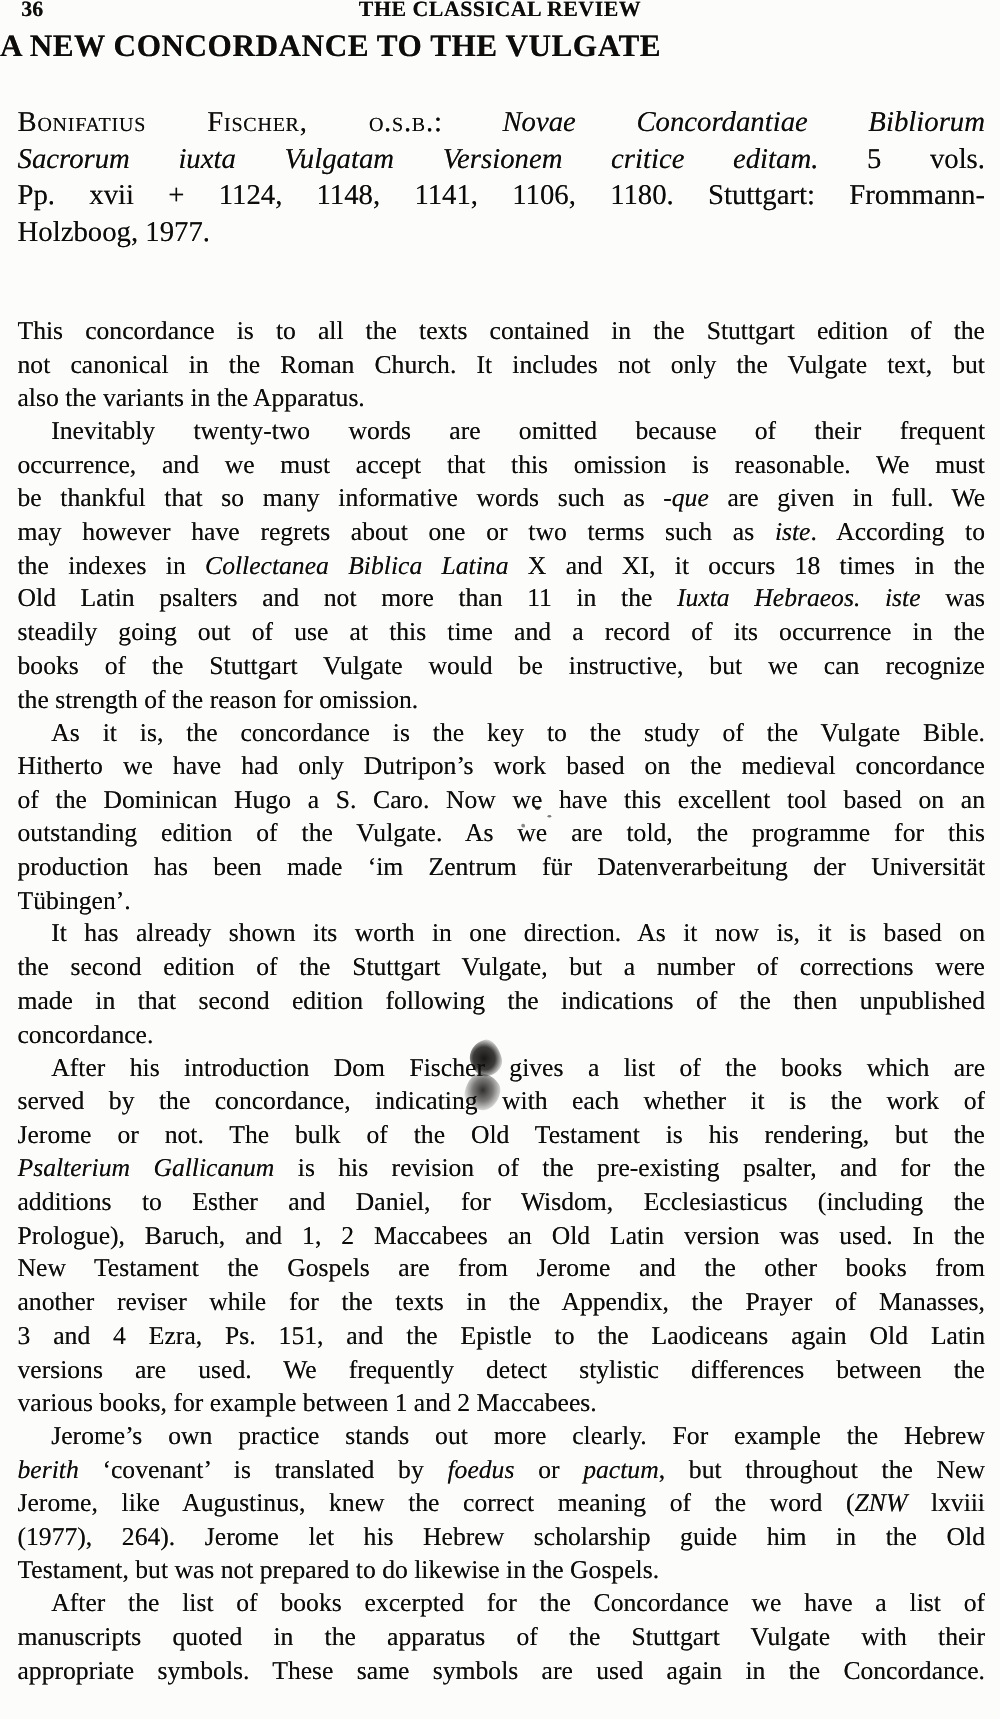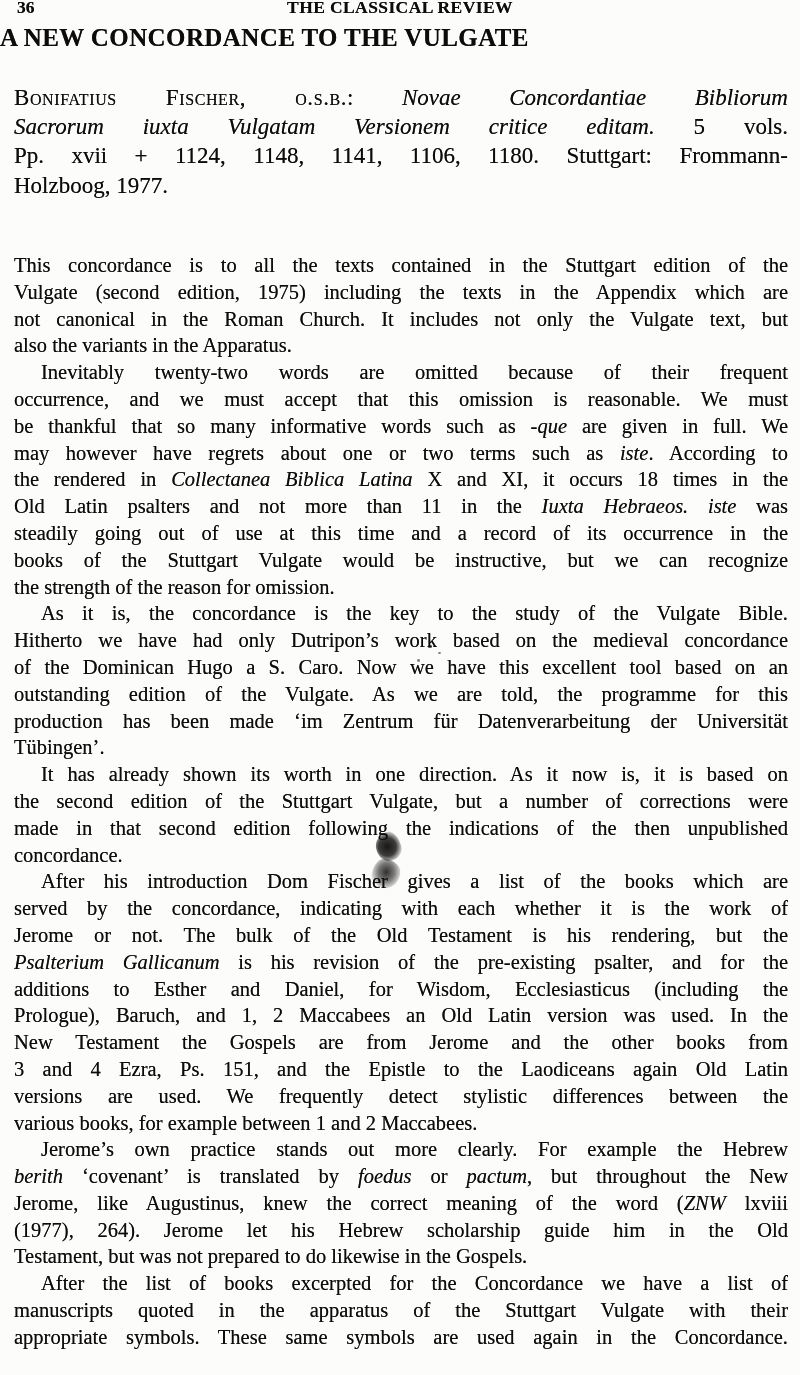--- a/index.html
+++ b/index.html
@@ -85,28 +85,27 @@
 
   <div id="citation" class="citation">
       <div class="line"><span class="run-sc">Bonifatius Fischer, o.s.b.</span><span class="run-r">: </span><span class="run-i">Novae Concordantiae Bibliorum</span></div>
       <div class="line"><span class="run-i">Sacrorum iuxta Vulgatam Versionem critice editam.</span><span class="run-r"> 5 vols.</span></div>
       <div class="line"><span class="run-r">Pp. xvii + 1124, 1148, 1141, 1106, 1180. Stuttgart: Frommann-</span></div>
       <div class="line lastline"><span class="run-r">Holzboog, 1977.</span></div>
     </div>
 
   <div id="body-text" class="body-text">
       <div class="line"><span class="run-r">This concordance is to all the texts contained in the Stuttgart edition of the</span></div>
-      <div class="line"><span class="run-r">Vulgate (second edition, 1975) including the texts in the Appendix which are</span></div>
       <div class="line"><span class="run-r">not canonical in the Roman Church. It includes not only the Vulgate text, but</span></div>
       <div class="line lastline"><span class="run-r">also the variants in the Apparatus.</span></div>
       <div class="line indent"><span class="run-r">Inevitably twenty-two words are omitted because of their frequent</span></div>
       <div class="line"><span class="run-r">occurrence, and we must accept that this omission is reasonable. We must</span></div>
       <div class="line"><span class="run-r">be thankful that so many informative words such as </span><span class="run-i">-que</span><span class="run-r"> are given in full. We</span></div>
       <div class="line"><span class="run-r">may however have regrets about one or two terms such as </span><span class="run-i">iste</span><span class="run-r">. According to</span></div>
-      <div class="line"><span class="run-r">the rendered in </span><span class="run-i">Collectanea Biblica Latina</span><span class="run-r"> X and XI, it occurs 18 times in the</span></div>
+      <div class="line"><span class="run-r">the indexes in </span><span class="run-i">Collectanea Biblica Latina</span><span class="run-r"> X and XI, it occurs 18 times in the</span></div>
       <div class="line"><span class="run-r">Old Latin psalters and not more than 11 in the </span><span class="run-i">Iuxta Hebraeos. iste</span><span class="run-r"> was</span></div>
       <div class="line"><span class="run-r">steadily going out of use at this time and a record of its occurrence in the</span></div>
       <div class="line"><span class="run-r">books of the Stuttgart Vulgate would be instructive, but we can recognize</span></div>
       <div class="line lastline"><span class="run-r">the strength of the reason for omission.</span></div>
       <div class="line indent"><span class="run-r">As it is, the concordance is the key to the study of the Vulgate Bible.</span></div>
       <div class="line"><span class="run-r">Hitherto we have had only Dutripon’s work based on the medieval concordance</span></div>
       <div class="line"><span class="run-r">of the Dominican Hugo a S. Caro. Now we have this excellent tool based on an</span></div>
       <div class="line"><span class="run-r">outstanding edition of the Vulgate. As we are told, the programme for this</span></div>
       <div class="line"><span class="run-r">production has been made ‘im Zentrum für Datenverarbeitung der Universität</span></div>
       <div class="line lastline"><span class="run-r">Tübingen’.</span></div>
@@ -114,20 +113,21 @@
       <div class="line"><span class="run-r">the second edition of the Stuttgart Vulgate, but a number of corrections were</span></div>
       <div class="line"><span class="run-r">made in that second edition following the indications of the then unpublished</span></div>
       <div class="line lastline"><span class="run-r">concordance.</span></div>
       <div class="line indent"><span class="run-r">After his introduction Dom Fischer gives a list of the books which are</span></div>
       <div class="line"><span class="run-r">served by the concordance, indicating with each whether it is the work of</span></div>
       <div class="line"><span class="run-r">Jerome or not. The bulk of the Old Testament is his rendering, but the</span></div>
       <div class="line"><span class="run-i">Psalterium Gallicanum</span><span class="run-r"> is his revision of the pre-existing psalter, and for the</span></div>
       <div class="line"><span class="run-r">additions to Esther and Daniel, for Wisdom, Ecclesiasticus (including the</span></div>
       <div class="line"><span class="run-r">Prologue), Baruch, and 1, 2 Maccabees an Old Latin version was used. In the</span></div>
       <div class="line"><span class="run-r">New Testament the Gospels are from Jerome and the other books from</span></div>
+      <div class="line"><span class="run-r">another reviser while for the texts in the Appendix, the Prayer of Manasses,</span></div>
       <div class="line"><span class="run-r">3 and 4 Ezra, Ps. 151, and the Epistle to the Laodiceans again Old Latin</span></div>
       <div class="line"><span class="run-r">versions are used. We frequently detect stylistic differences between the</span></div>
       <div class="line lastline"><span class="run-r">various books, for example between 1 and 2 Maccabees.</span></div>
       <div class="line indent"><span class="run-r">Jerome’s own practice stands out more clearly. For example the Hebrew</span></div>
       <div class="line"><span class="run-i">berith</span><span class="run-r"> ‘covenant’ is translated by </span><span class="run-i">foedus</span><span class="run-r"> or </span><span class="run-i">pactum</span><span class="run-r">, but throughout the New</span></div>
       <div class="line"><span class="run-r">Jerome, like Augustinus, knew the correct meaning of the word (</span><span class="run-i">ZNW</span><span class="run-r"> lxviii</span></div>
       <div class="line"><span class="run-r">(1977), 264). Jerome let his Hebrew scholarship guide him in the Old</span></div>
       <div class="line lastline"><span class="run-r">Testament, but was not prepared to do likewise in the Gospels.</span></div>
       <div class="line indent"><span class="run-r">After the list of books excerpted for the Concordance we have a list of</span></div>
       <div class="line"><span class="run-r">manuscripts quoted in the apparatus of the Stuttgart Vulgate with their</span></div>

